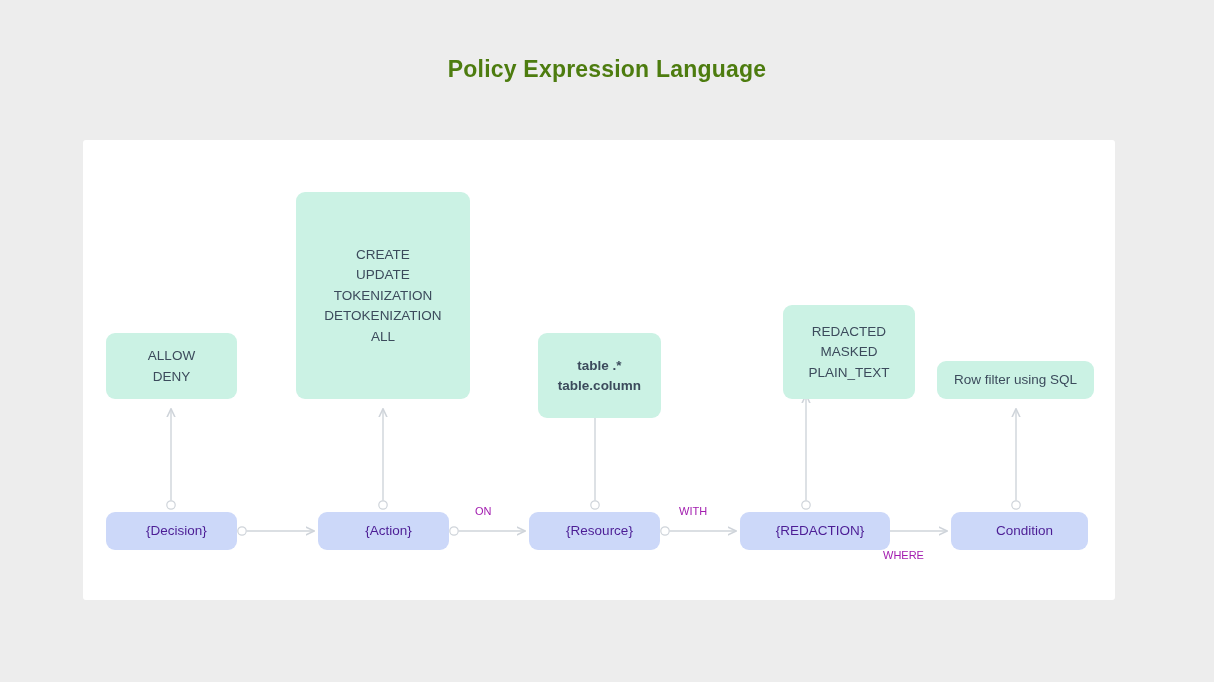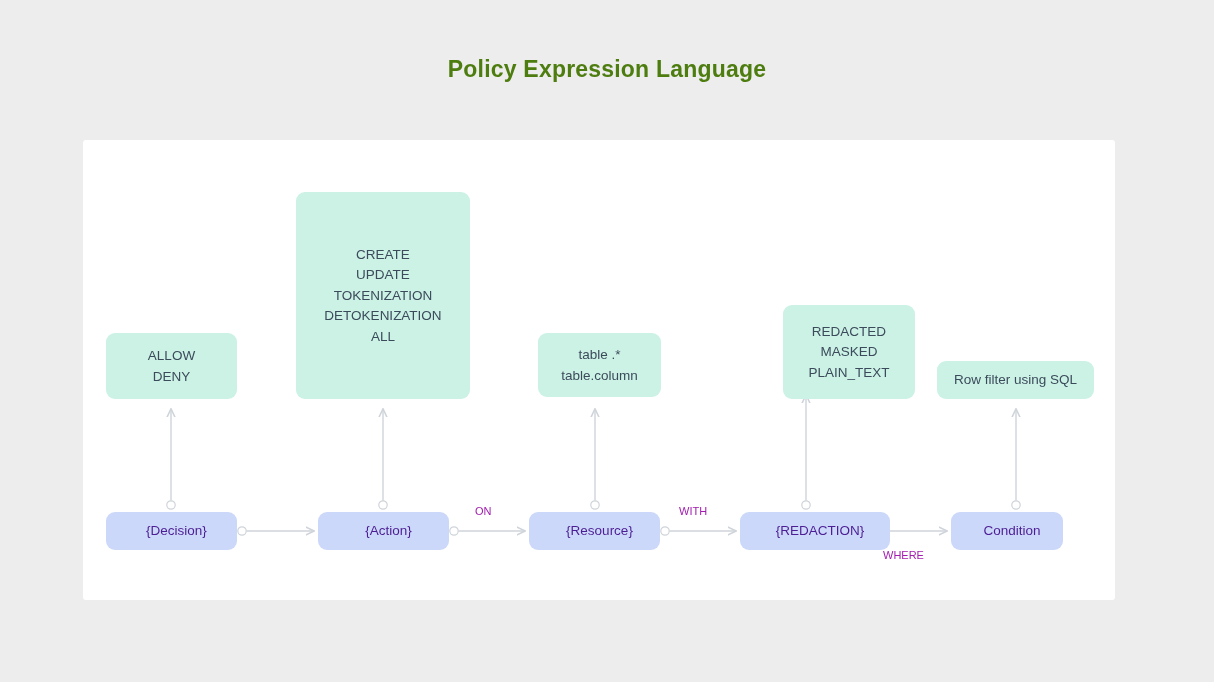--- a/index.html
+++ b/index.html
@@ -143,21 +143,21 @@
 </div>
 
 <div class="node green" style="left:296px; top:192px; width:174px; height:207px;">
   <span class="line">CREATE</span>
   <span class="line">UPDATE</span>
   <span class="line">TOKENIZATION</span>
   <span class="line">DETOKENIZATION</span>
   <span class="line">ALL</span>
 </div>
 
-<div class="node green" style="left:538px; top:333px; width:123px; height:64px;">
+<div class="node green" style="left:538px; top:333px; width:123px; height:85px;font-weight:bold;">
   <span class="line">table .*</span>
   <span class="line">table.column</span>
 </div>
 
 <div class="node green" style="left:739px; top:305px; width:132px; height:94px;margin-left:44px;">
   <span class="line">REDACTED</span>
   <span class="line">MASKED</span>
   <span class="line">PLAIN_TEXT</span>
 </div>
 
@@ -174,19 +174,19 @@
 </div>
 
 <div class="node blue" style="left:529px; top:512px; width:131px; height:38px;">
   <span class="line">{Resource}</span>
 </div>
 
 <div class="node blue" style="left:740px; top:512px; width:150px; height:38px;">
   <span class="line">{REDACTION}</span>
 </div>
 
-<div class="node blue" style="left:951px; top:512px; width:112px; height:38px;">
+<div class="node blue" style="left:951px; top:512px; width:137px; height:38px;">
   <span class="line">Condition</span>
 </div>
 
 <div class="edge-label" style="left:475px; top:505px;">ON</div>
 <div class="edge-label" style="left:679px; top:505px;">WITH</div>
 <div class="edge-label" style="left:883px; top:505px;margin-top:44px;">WHERE</div>
 
 </body></html>

